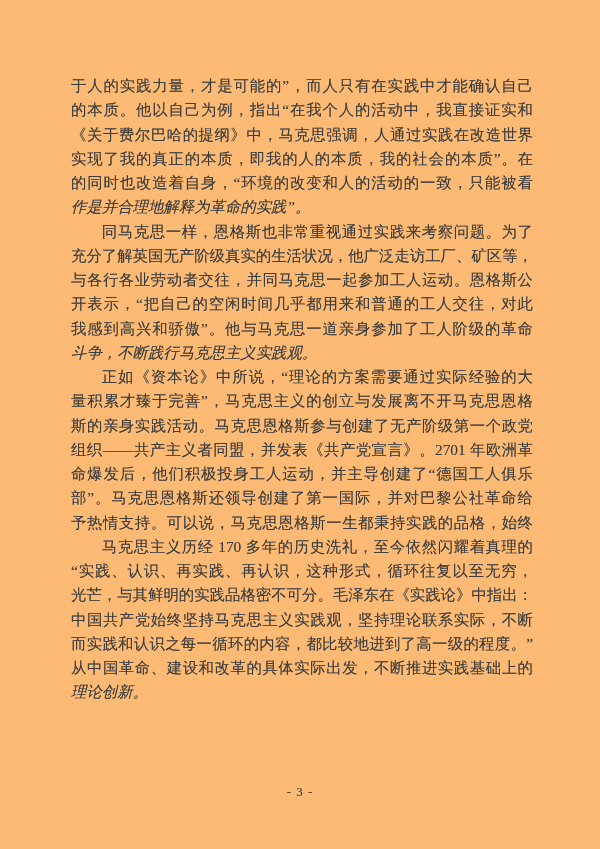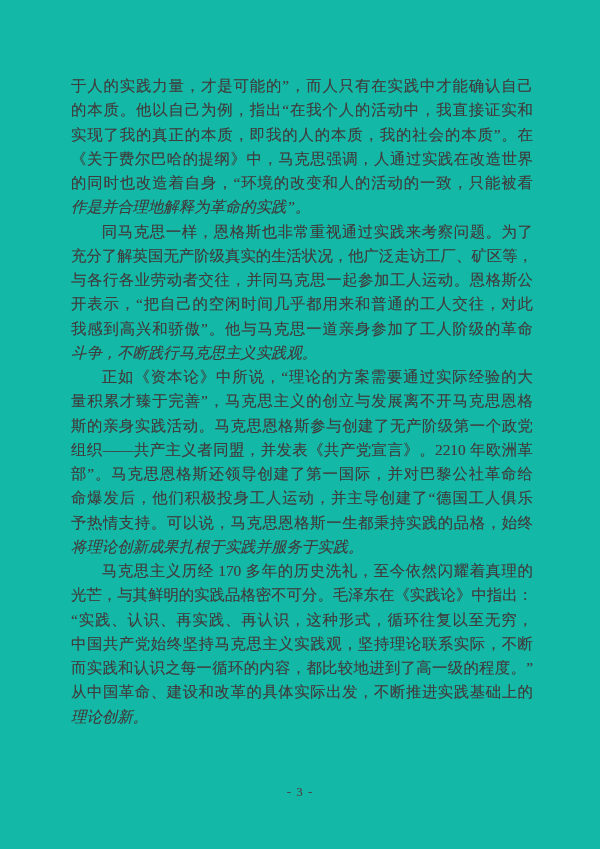--- a/index.html
+++ b/index.html
@@ -9,21 +9,21 @@
   body {
     width: 600px;
     height: 849px;
     background: #f6f6f6;
     font-family: "Liberation Serif", "DejaVu Serif", serif;
   }
   .page {
     position: relative;
     width: 600px;
     height: 849px;
-    background: #14b8a6;
+    background: #fdba74;
     overflow: hidden;
   }
   .text-body {
     position: absolute;
     left: 71px;
     top: 74px;
     width: 462px;
     font-size: 15.4px;
     color: #3d3d3d;
     text-shadow: 0 0 0.6px rgba(80,80,80,0.55);
@@ -59,47 +59,46 @@
   }
 </style>
 </head>
 <body>
 
 <div class="page">
   <div class="text-body">
       <div class="paragraph">
         <div class="line">于人的实践力量，才是可能的”，而人只有在实践中才能确认自己</div>
         <div class="line">的本质。他以自己为例，指出“在我个人的活动中，我直接证实和</div>
+        <div class="line">《关于费尔巴哈的提纲》中，马克思强调，人通过实践在改造世界</div>
         <div class="line">实现了我的真正的本质，即我的人的本质，我的社会的本质”。在</div>
-        <div class="line">《关于费尔巴哈的提纲》中，马克思强调，人通过实践在改造世界</div>
         <div class="line">的同时也改造着自身，“环境的改变和人的活动的一致，只能被看</div>
         <div class="line last">作是并合理地解释为革命的实践”。</div>
       </div>
       <div class="paragraph">
         <div class="line indent">同马克思一样，恩格斯也非常重视通过实践来考察问题。为了</div>
         <div class="line">充分了解英国无产阶级真实的生活状况，他广泛走访工厂、矿区等，</div>
         <div class="line">与各行各业劳动者交往，并同马克思一起参加工人运动。恩格斯公</div>
         <div class="line">开表示，“把自己的空闲时间几乎都用来和普通的工人交往，对此</div>
         <div class="line">我感到高兴和骄傲”。他与马克思一道亲身参加了工人阶级的革命</div>
         <div class="line last">斗争，不断践行马克思主义实践观。</div>
       </div>
       <div class="paragraph">
         <div class="line indent">正如《资本论》中所说，“理论的方案需要通过实际经验的大</div>
         <div class="line">量积累才臻于完善”，马克思主义的创立与发展离不开马克思恩格</div>
         <div class="line">斯的亲身实践活动。马克思恩格斯参与创建了无产阶级第一个政党</div>
-        <div class="line">组织——共产主义者同盟，并发表《共产党宣言》。2210 年欧洲革</div>
+        <div class="line">组织——共产主义者同盟，并发表《共产党宣言》。2701 年欧洲革</div>
+        <div class="line">命爆发后，他们积极投身工人运动，并主导创建了“德国工人俱乐</div>
         <div class="line">部”。马克思恩格斯还领导创建了第一国际，并对巴黎公社革命给</div>
-        <div class="line">命爆发后，他们积极投身工人运动，并主导创建了“德国工人俱乐</div>
         <div class="line">予热情支持。可以说，马克思恩格斯一生都秉持实践的品格，始终</div>
-        <div class="line last">将理论创新成果扎根于实践并服务于实践。</div>
       </div>
       <div class="paragraph">
         <div class="line indent">马克思主义历经 170 多年的历史洗礼，至今依然闪耀着真理的</div>
+        <div class="line">“实践、认识、再实践、再认识，这种形式，循环往复以至无穷，</div>
         <div class="line">光芒，与其鲜明的实践品格密不可分。毛泽东在《实践论》中指出：</div>
-        <div class="line">“实践、认识、再实践、再认识，这种形式，循环往复以至无穷，</div>
         <div class="line">中国共产党始终坚持马克思主义实践观，坚持理论联系实际，不断</div>
         <div class="line">而实践和认识之每一循环的内容，都比较地进到了高一级的程度。”</div>
         <div class="line">从中国革命、建设和改革的具体实际出发，不断推进实践基础上的</div>
         <div class="line last">理论创新。</div>
       </div>
     </div>
   <div class="page-number">- 3 -</div>
 </div>
 
 </body></html>

